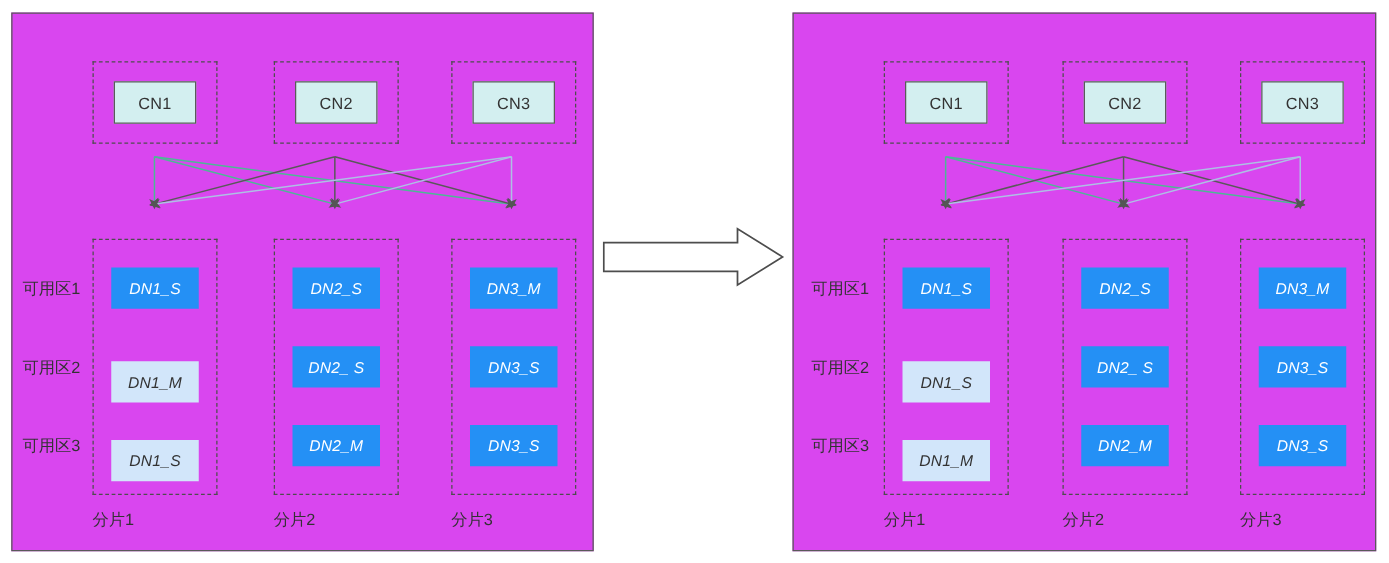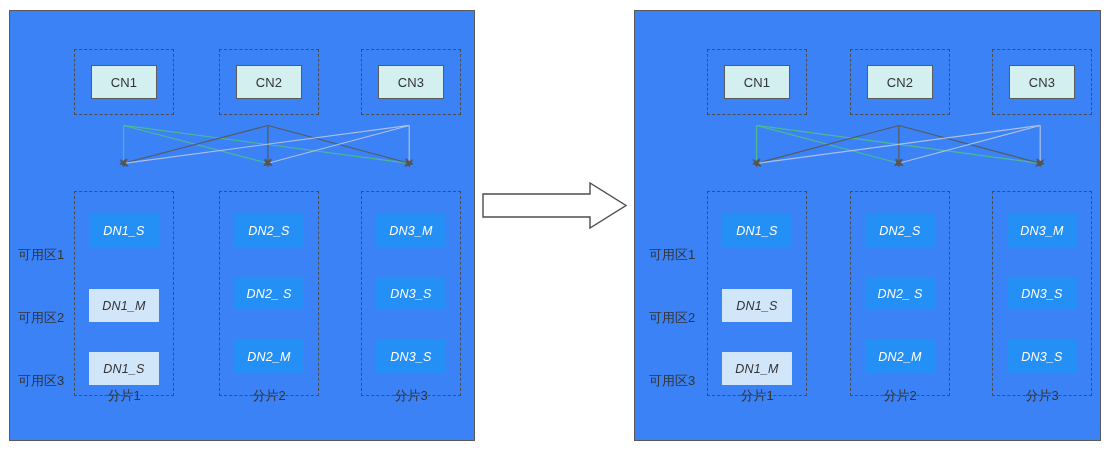--- a/index.html
+++ b/index.html
@@ -10,21 +10,21 @@
   }
   #root {
     position: relative;
     width: 1111px;
     height: 450px;
     overflow: hidden;
     background: #ffffff;
   }
   .panel {
     position: absolute;
-    background: #3b82f6;
+    background: #d946ef;
     border: 1px solid #595959;
     box-sizing: border-box;
   }
   #panel-left  { left: 9px;   top: 10px; width: 466px; height: 431px; }
   #panel-right { left: 634px; top: 10px; width: 467px; height: 431px; }
 
   
   .cn-group {
     position: absolute;
     border: 1.4px dashed #4d4d4d;
@@ -80,27 +80,25 @@
   .dn-row1 { top: 85px; }
   .dn-row2 { top: 148px; }
 
   
   .zone-label {
     position: absolute;
     font-size: 13px;
     color: #333333;
     white-space: nowrap;
     text-align: right;
-    margin-top: 24px;
   }
   .shard-label {
     position: absolute;
-    top: 376px;
+    top: 396px;
     width: 100px;
-    text-align: center;
     font-size: 13px;
     color: #333333;
   }
 
   .links { position: absolute; left: 0; top: 0; width: 100%; height: 100%; pointer-events: none; }
 
   
   #center-arrow {
     position: absolute;
     left: 482px;

